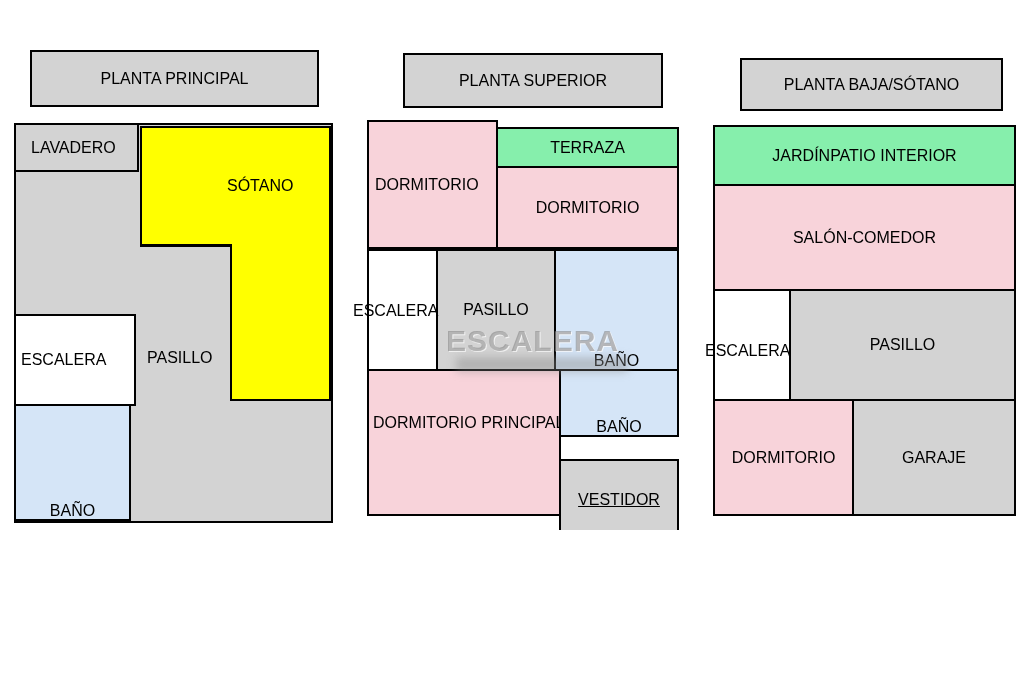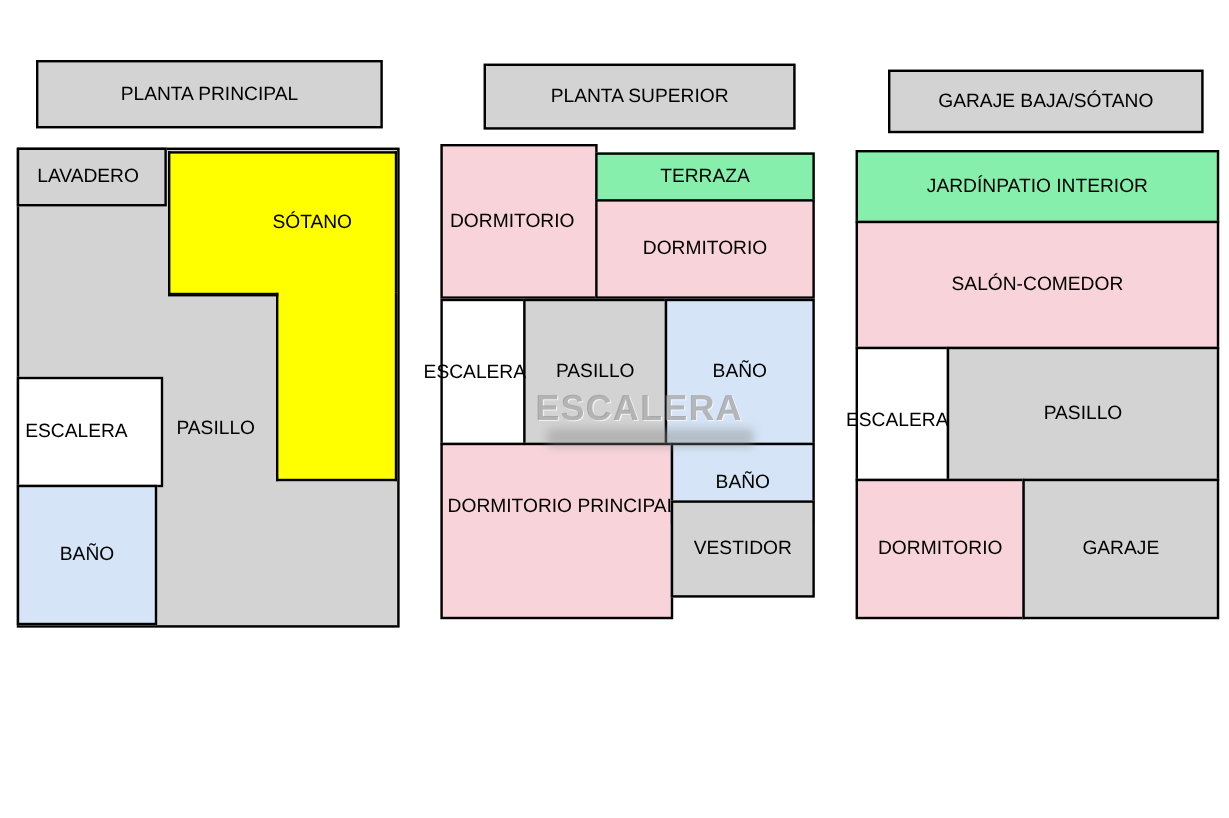--- a/index.html
+++ b/index.html
@@ -12,21 +12,21 @@
     font-size: 16px; line-height: 1;
   }
   .plan-title { background: #d3d3d3; }
   .plan-bg   { background: #d3d3d3; }
 
   .gray   { background: #d3d3d3; }
   .yellow { background: #ffff00; }
   .orange { background: #ffc000; }
   .pink   { background: #f8d3da; }
   .green  { background: #86efac; }
-  .blue   { background: #d5e5f7; }
+  .blue   { background: #d5e5f7; align-items: flex-end; }
   .white  { background: #ffffff; }
 
   .left-align { justify-content: flex-start; }
 
   .label { position: absolute; font-size: 16px; white-space: nowrap; }
   .wall  { position: absolute; background: #000; }
 
   .watermark {
     position: absolute; left: 446px; top: 324px;
     font-size: 30px; font-weight: bold; letter-spacing: 1px;
@@ -45,21 +45,21 @@
 
 <div class="canvas">
 
   <div class="plan-title" style="left:30px; top:50px; width:289px; height:57px;">
     <span>PLANTA PRINCIPAL</span>
   </div>
   <div class="plan-title" style="left:403px; top:53px; width:260px; height:55px;">
     <span>PLANTA SUPERIOR</span>
   </div>
   <div class="plan-title" style="left:740px; top:58px; width:263px; height:53px;">
-    <span>GARAJE BAJA/SÓTANO</span>
+    <span>PLANTA BAJA/SÓTANO</span>
   </div>
 
   <div class="plan-bg" style="left:14px; top:123px; width:319px; height:400px;"></div>
 
   <div class="room gray left-align" style="left:14px; top:123px; width:125px; height:49px; padding-left:15px;">
     <span>LAVADERO</span>
   </div>
 
 
   <div class="room white left-align" style="left:14px; top:314px; width:122px; height:92px; padding-left:5px;">
@@ -100,21 +100,21 @@
   </div>
 
   <div class="room pink" style="left:367px; top:369px; width:194px; height:147px; justify-content:flex-start; align-items:flex-start; padding:44px 0 0 4px; overflow:hidden;">
     <span style="white-space:nowrap;">DORMITORIO PRINCIPAL</span>
   </div>
 
   <div class="room blue" style="left:559px; top:369px; width:120px; height:68px;">
     <span>BAÑO</span>
   </div>
 
-  <div class="room gray" style="left:559px; top:417px; width:120px; height:81px;">
+  <div class="room gray" style="left:559px; top:459px; width:120px; height:81px;text-decoration:underline;">
     <span>VESTIDOR</span>
   </div>
 
   <div class="label" style="left:353px; top:302px;">ESCALERA</div>
 
   <div class="room green" style="left:713px; top:125px; width:303px; height:61px;">
     <span>JARDÍNPATIO INTERIOR</span>
   </div>
 
   <div class="room pink" style="left:713px; top:184px; width:303px; height:107px;">

